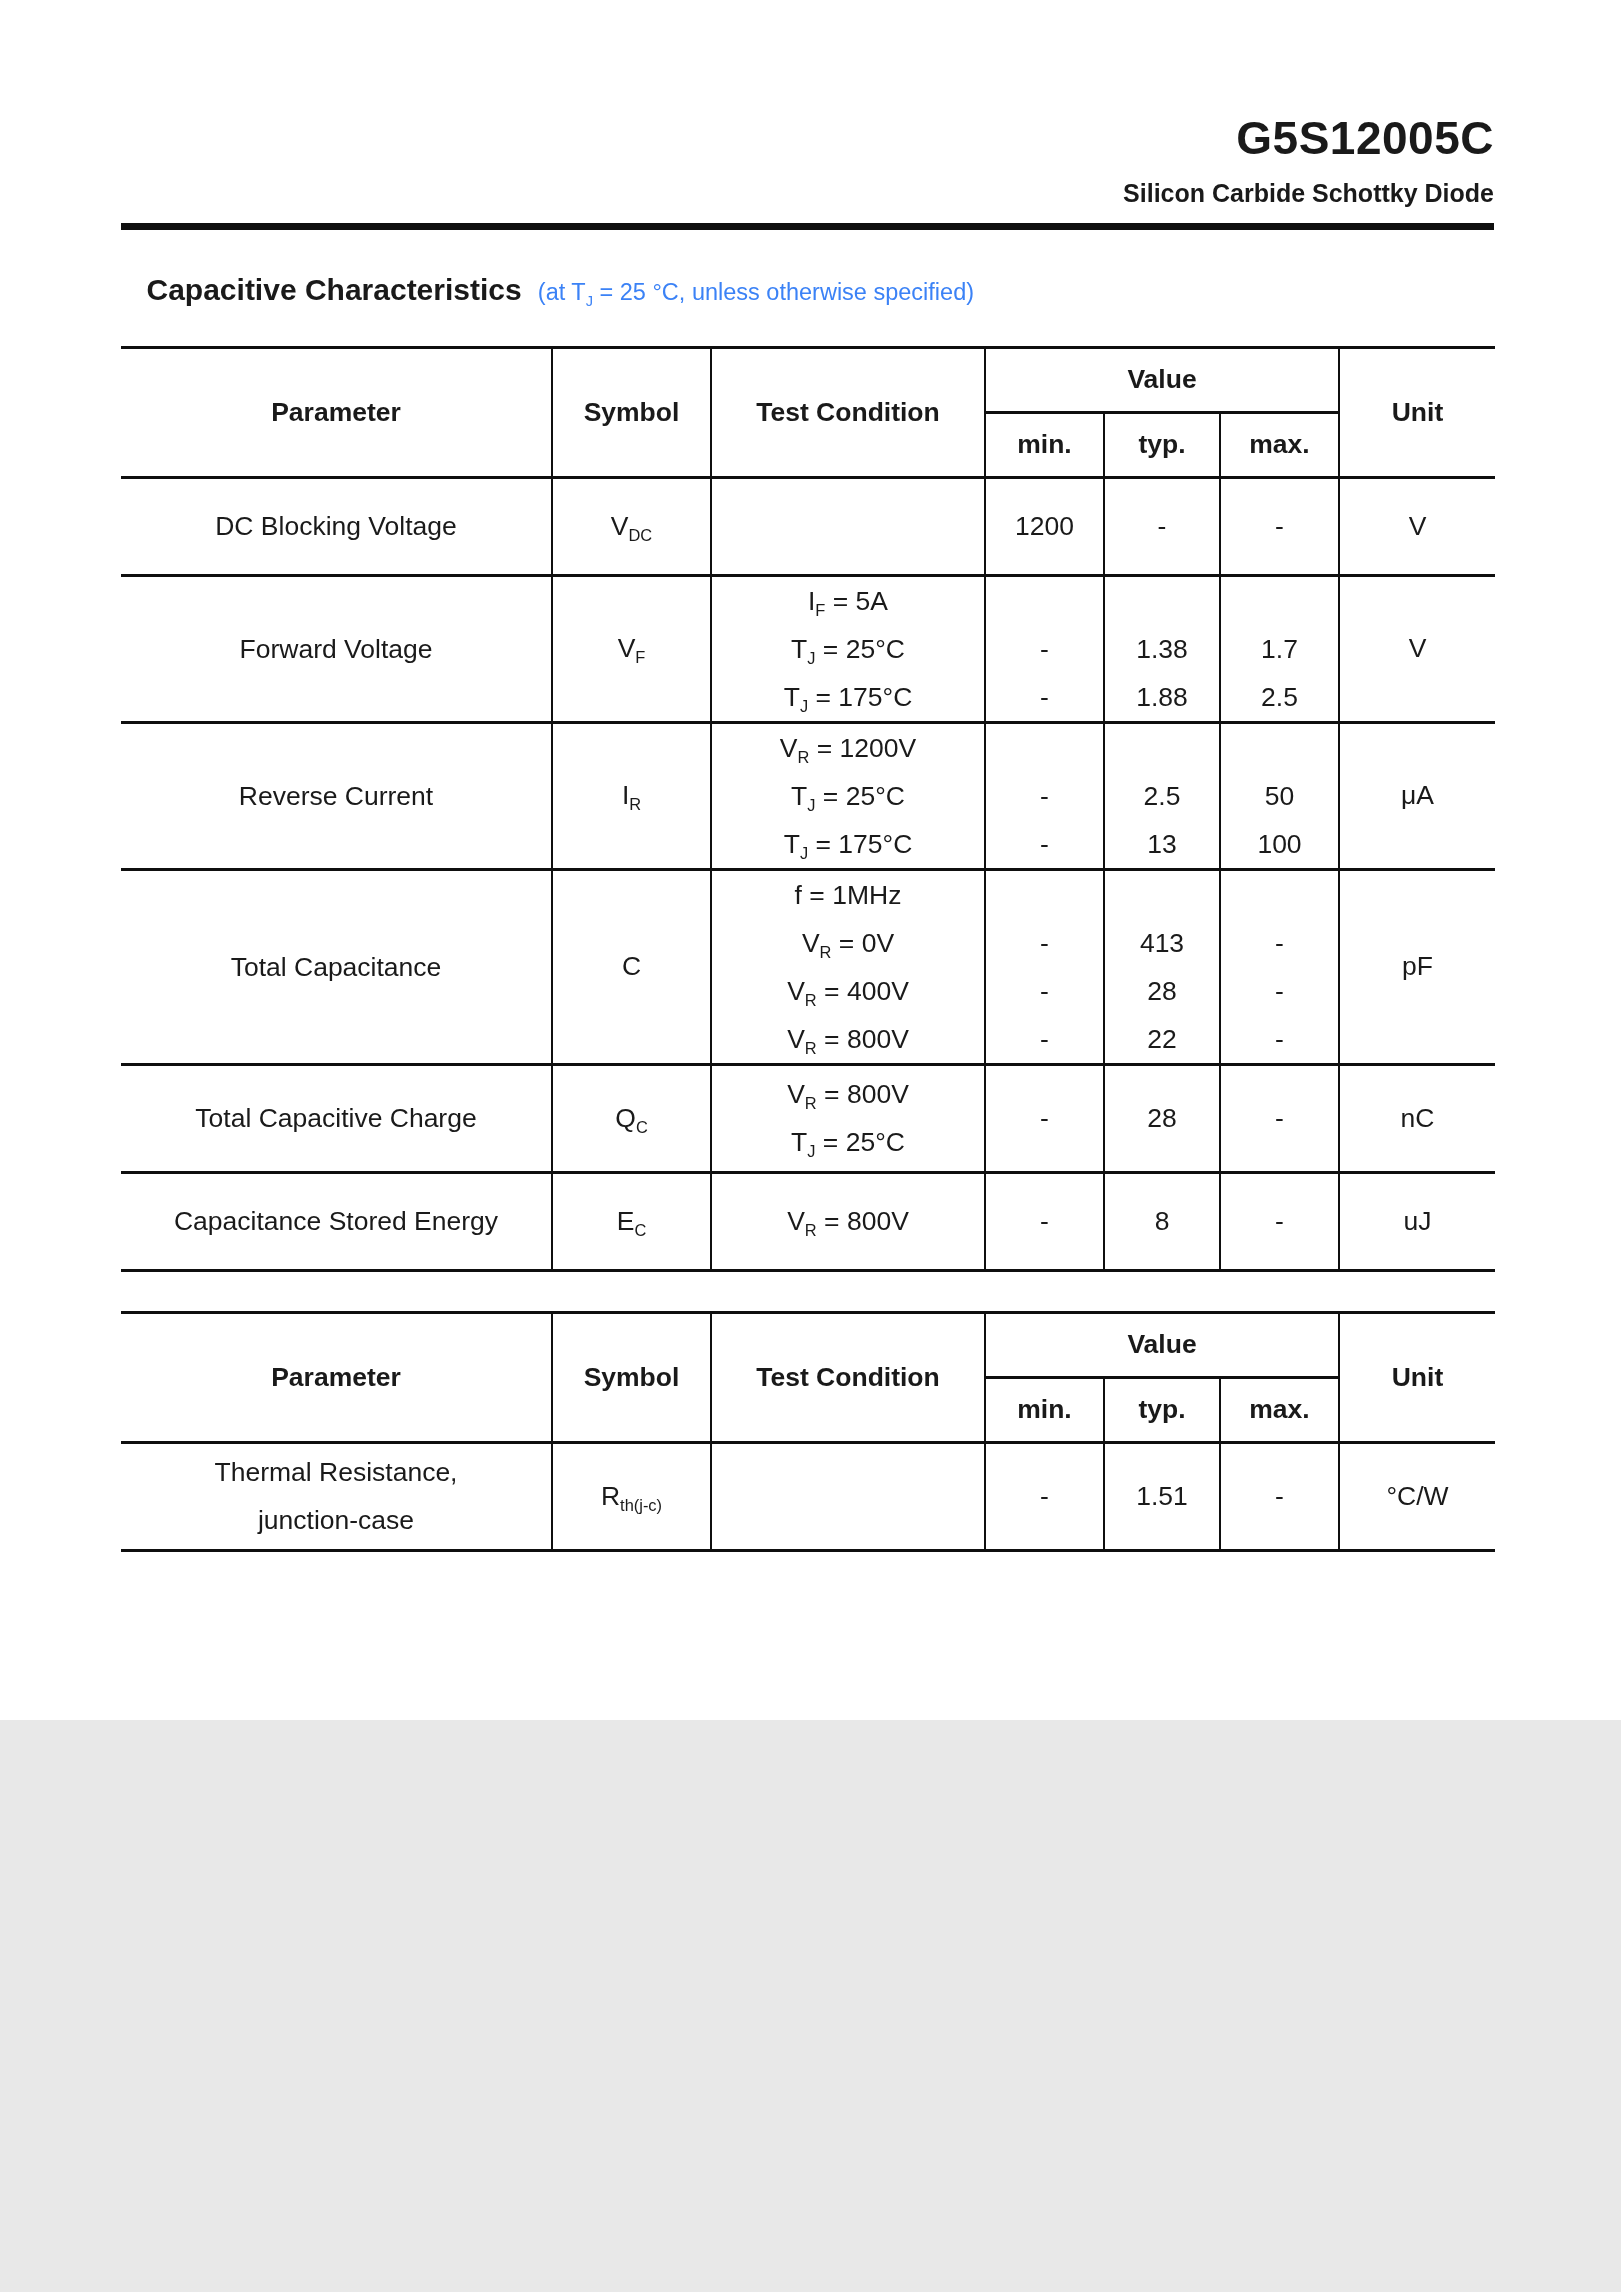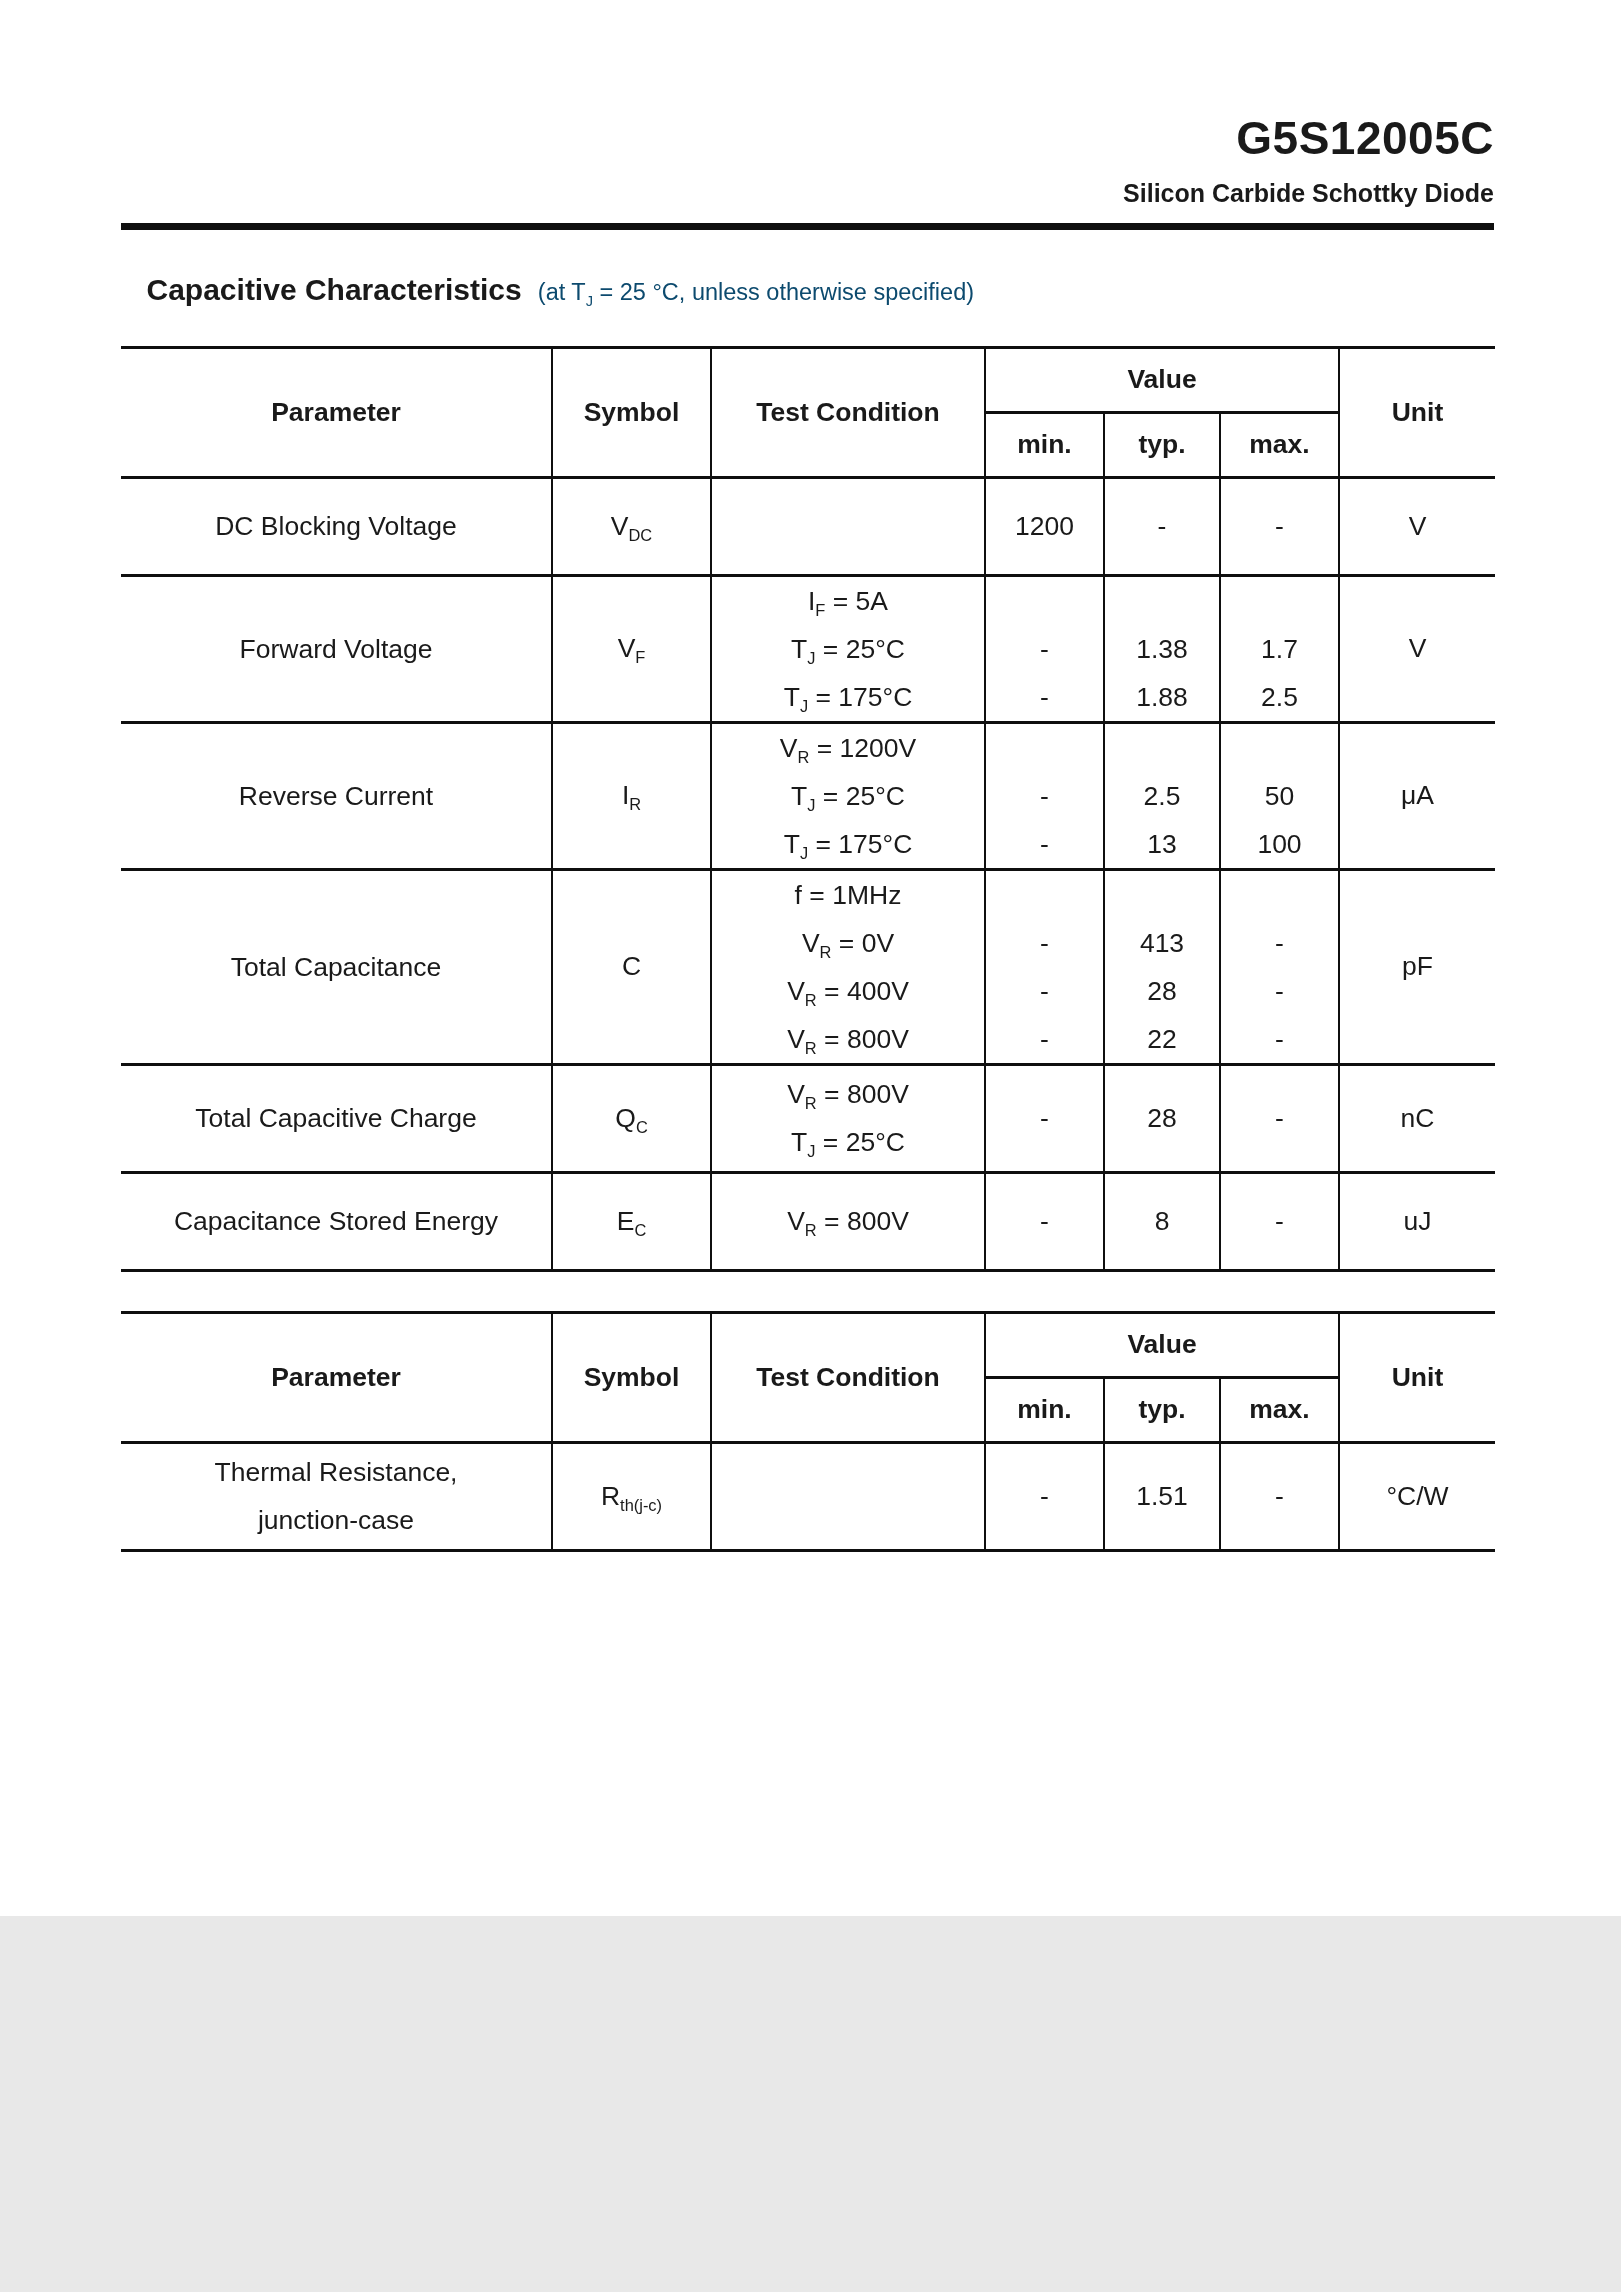--- a/index.html
+++ b/index.html
@@ -1,28 +1,28 @@
 <!DOCTYPE html>
 <html><head>
 <meta charset="utf-8">
 <style>
   html,body { margin:0; padding:0; background:#e8e8e8; }
   .sheet {
-    width:1621px; height:1916px; margin:0 auto; background:#ffffff;
+    width:1621px; height:1720px; margin:0 auto; background:#ffffff;
     position:relative; color:#1a1a1a; overflow:hidden;
     font-family:"Liberation Sans","DejaVu Sans",sans-serif;
   }
   .content { padding:0 127px 0 121px; }
   .masthead { padding-top:114px; text-align:right; }
   .doc-title { font-size:46px; font-weight:bold; line-height:1.05; letter-spacing:0.5px; }
   .doc-subtitle { font-size:25px; font-weight:bold; margin-top:16.7px; }
   .rule { height:6.9px; background:#0f0f0f; margin-top:14.7px; }
 
   .section { margin-top:43px; padding-left:25.5px; font-size:30px; font-weight:bold; white-space:nowrap; }
-  .section .note { font-size:23.5px; font-weight:normal; color:#0c4a6e; margin-left:7.8px; }
+  .section .note { font-size:23.5px; font-weight:normal; color:#3b82f6; margin-left:7.8px; }
 
   table.spec {
     border-collapse:collapse; width:100%; table-layout:fixed;
     margin-top:39px; border-top:3.9px solid #0f0f0f; border-bottom:3.9px solid #0f0f0f;
     font-size:26.5px;
   }
   .spec th, .spec td {
     border-left:2px solid #0f0f0f; border-right:2px solid #0f0f0f;
     vertical-align:middle; text-align:center; padding:0; font-weight:normal;
   }

